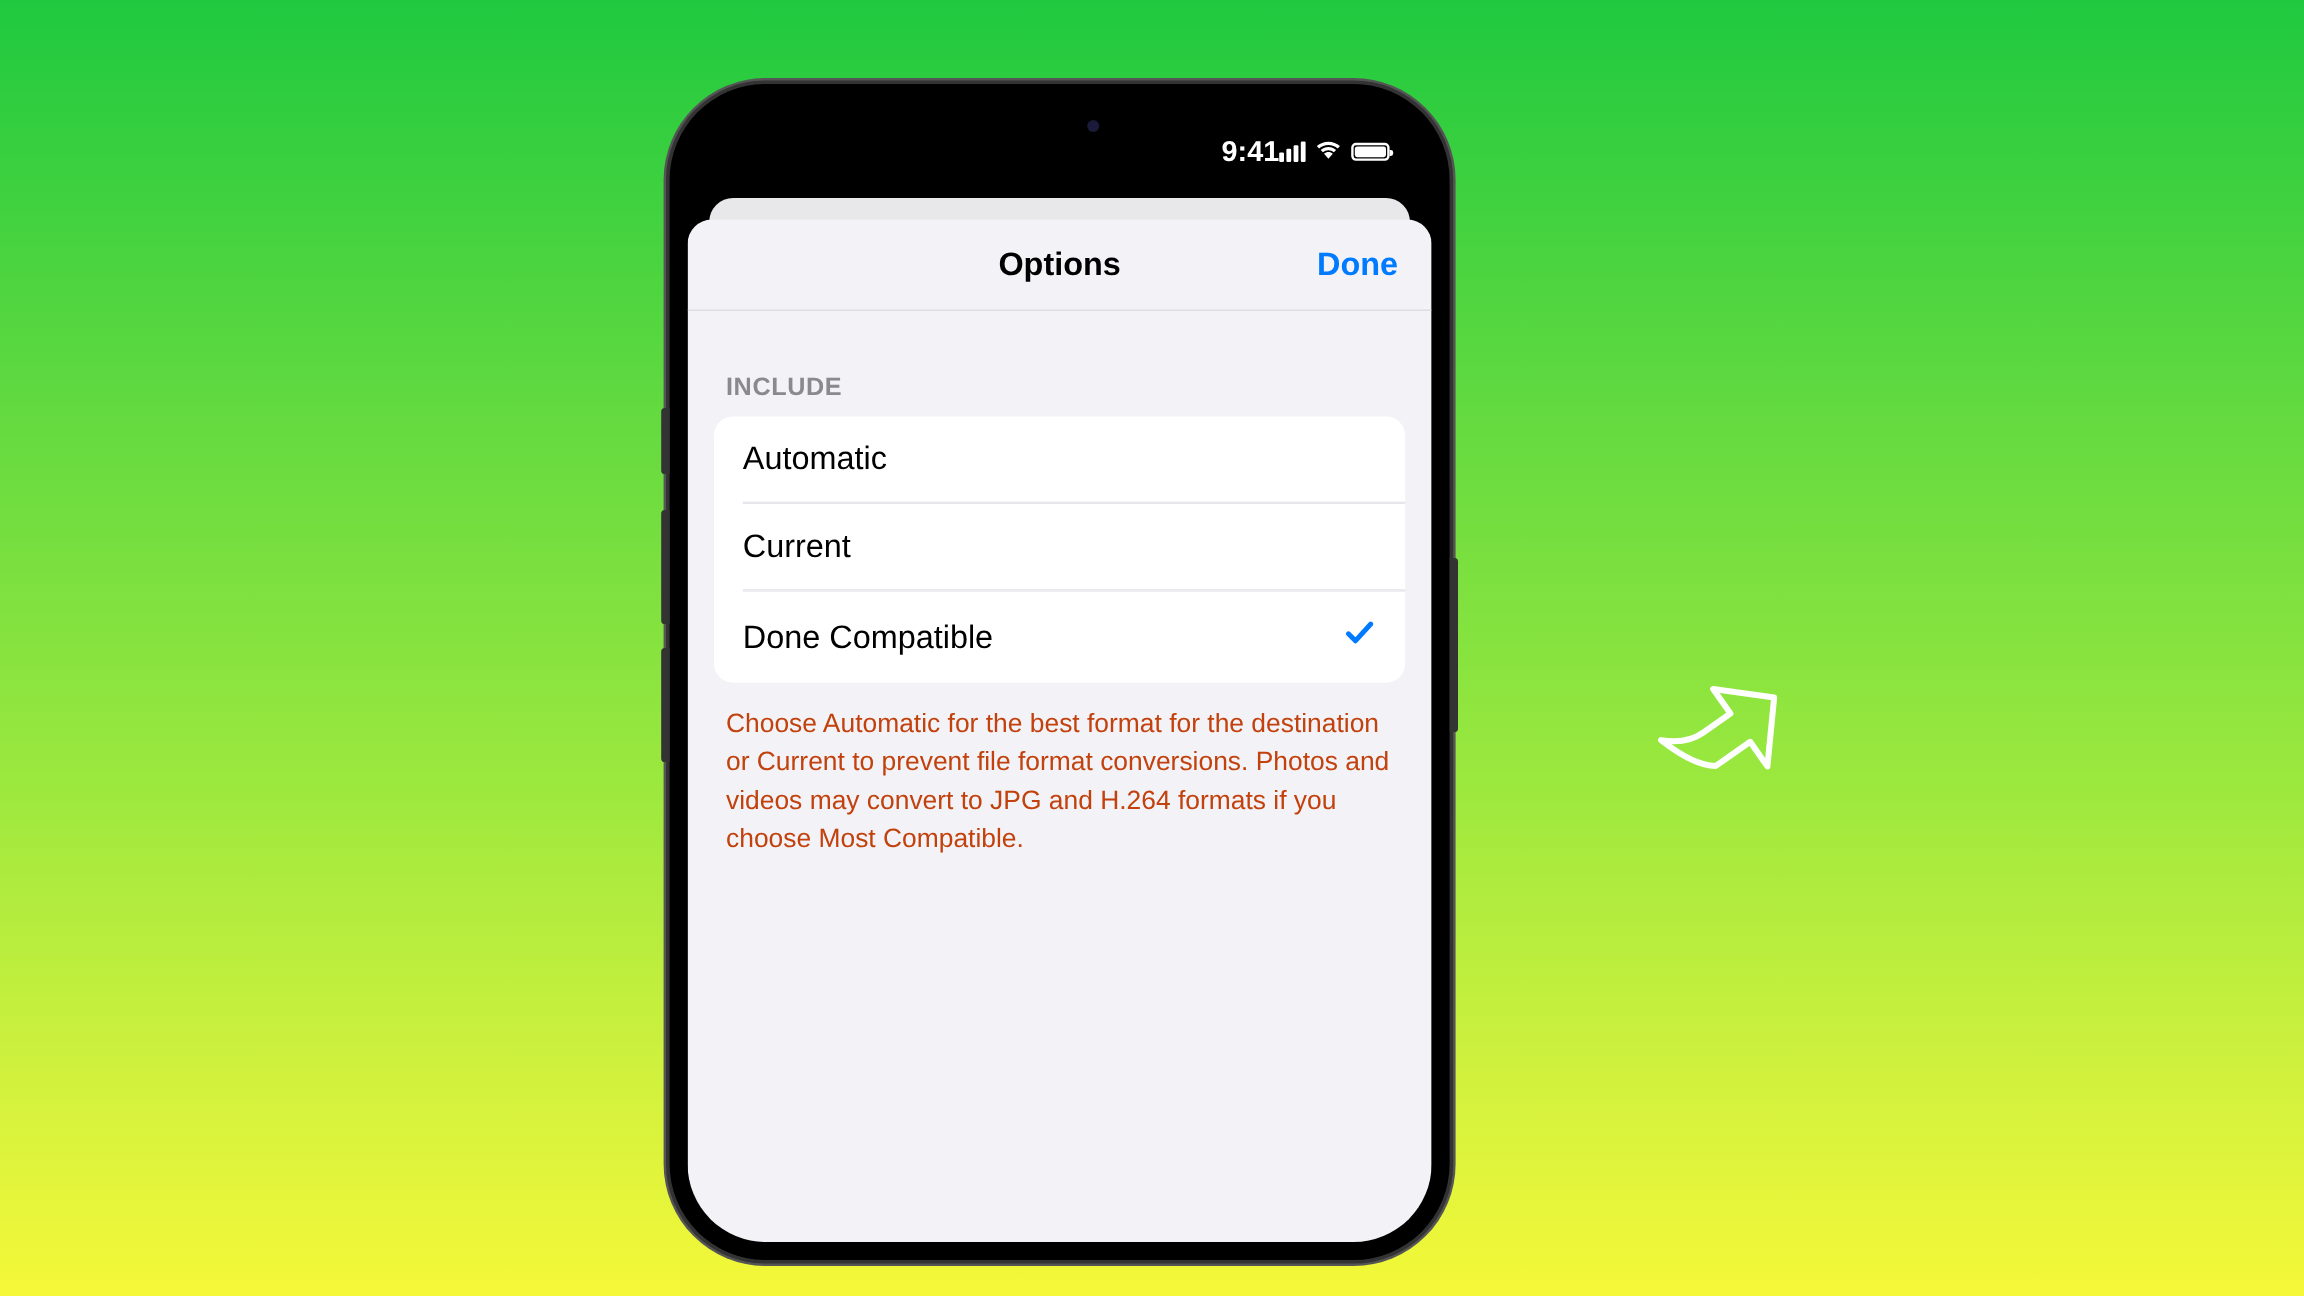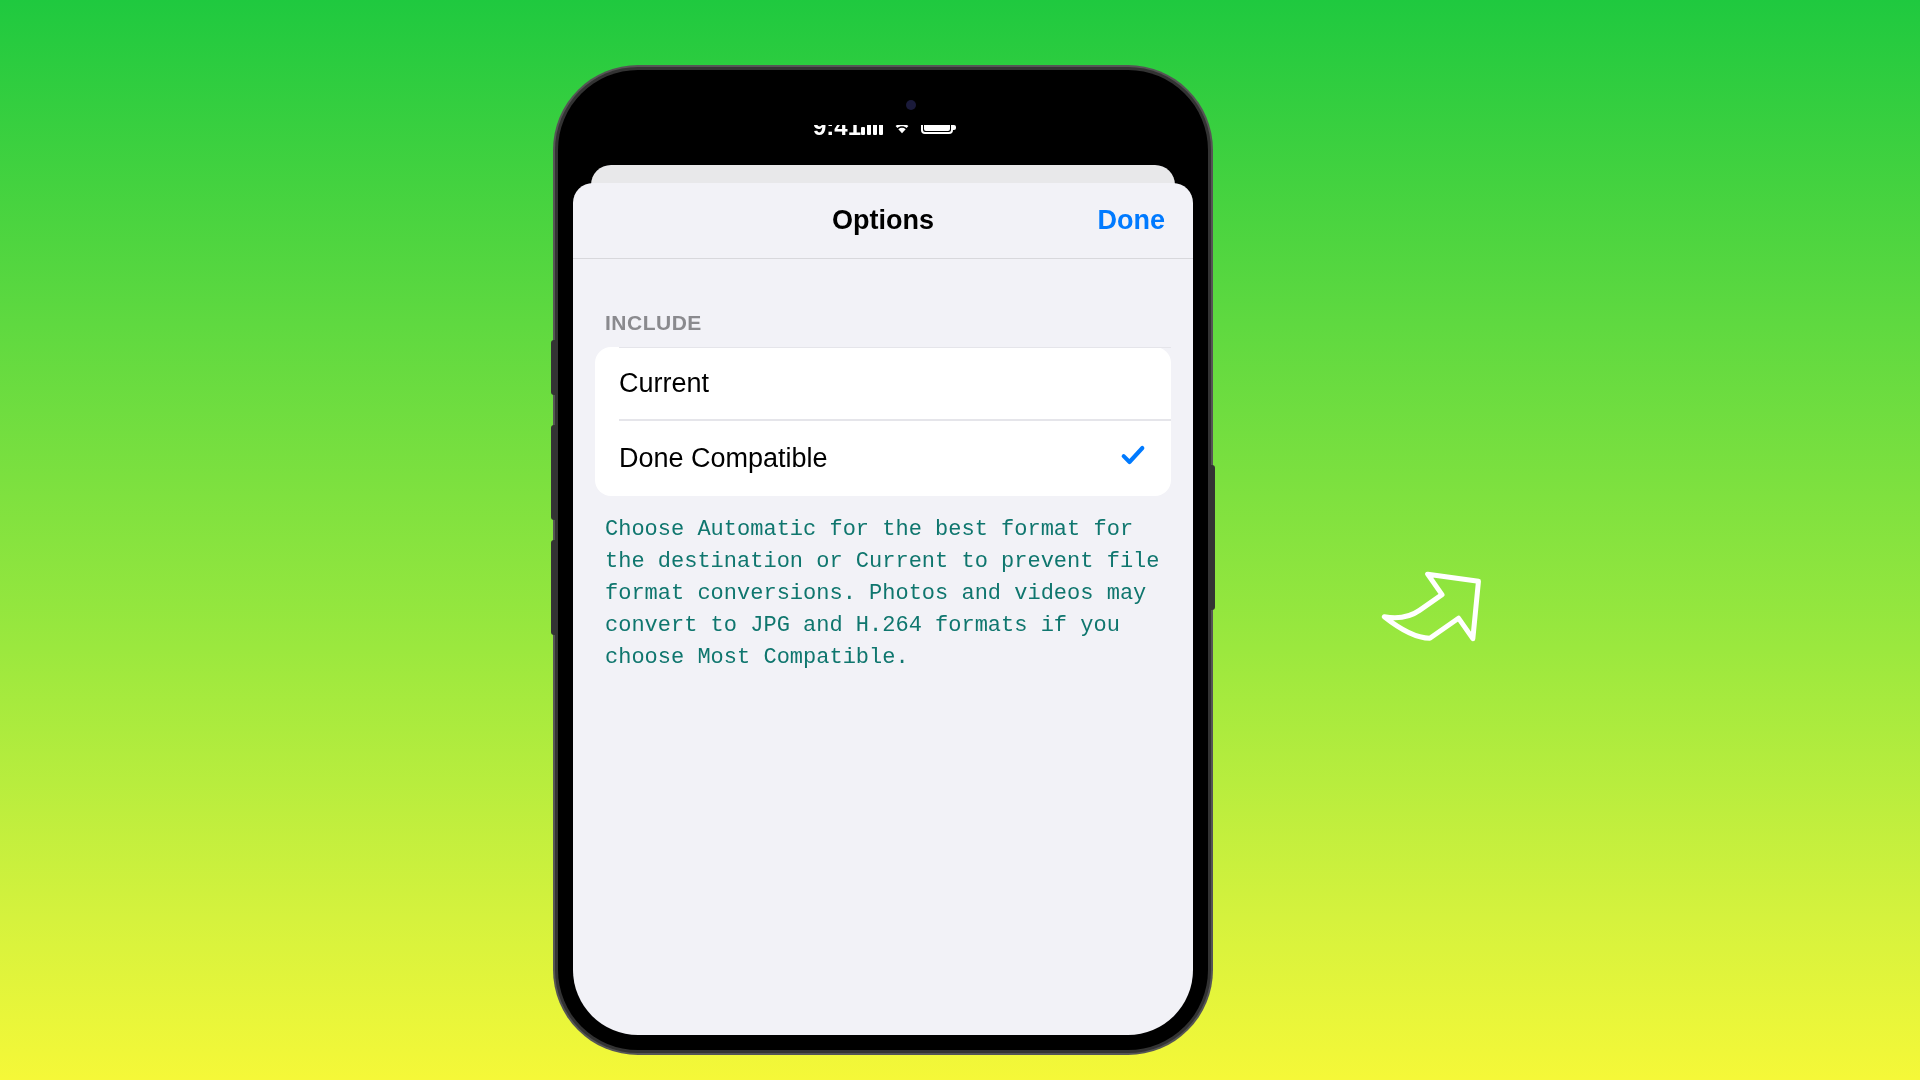--- a/index.html
+++ b/index.html
@@ -101,21 +101,21 @@
       margin-left: 55px;
     }
 
     .status-bar {
       position: absolute;
       top: 0;
       left: 0;
       right: 0;
       height: 65px;
       display: flex;
-      justify-content: center;
+      justify-content: flex-end;
       align-items: center;
       padding: 18px 35px 0;
       z-index: 50;
     }
 
     .status-time {
       color: #fff;
       font-size: 24px;
       font-weight: 600;
     }
@@ -290,22 +290,21 @@
     .checkmark-icon {
       color: #007aff;
       font-size: 30px;
       font-weight: 600;
     }
 
     .footer-text {
       padding: 18px 32px 0;
       font-size: 22px;
       line-height: 1.45;
-      color: #0f766e;
-      font-family: Liberation Mono, monospace;
+      color: #c2410c;
     }
 
     .share-arrow {
       position: absolute;
       left: 1375px;
       top: 545px;
     }
 
     .share-arrow svg {
       width: 125px;
@@ -355,20 +354,23 @@
         <div class="sheet-title">Options</div>
         <div class="done-button">Done</div>
       </div>
 
       <div class="content">
         <div class="section-header">INCLUDE</div>
 
 
 
         <div class="settings-group">
+          <div class="settings-row">
+            <div class="settings-label">Automatic</div>
+          </div>
           <div class="row-separator"></div>
           <div class="settings-row">
             <div class="settings-label">Current</div>
           </div>
           <div class="row-separator"></div>
           <div class="settings-row">
             <div class="settings-label">Done Compatible</div>
             <div class="checkmark-icon">
               <svg width="28" height="28" viewBox="0 0 24 24" fill="none" stroke="#007aff" stroke-width="3.5" stroke-linecap="round" stroke-linejoin="round">
                 <polyline points="4 13 9 18 20 6"></polyline>

